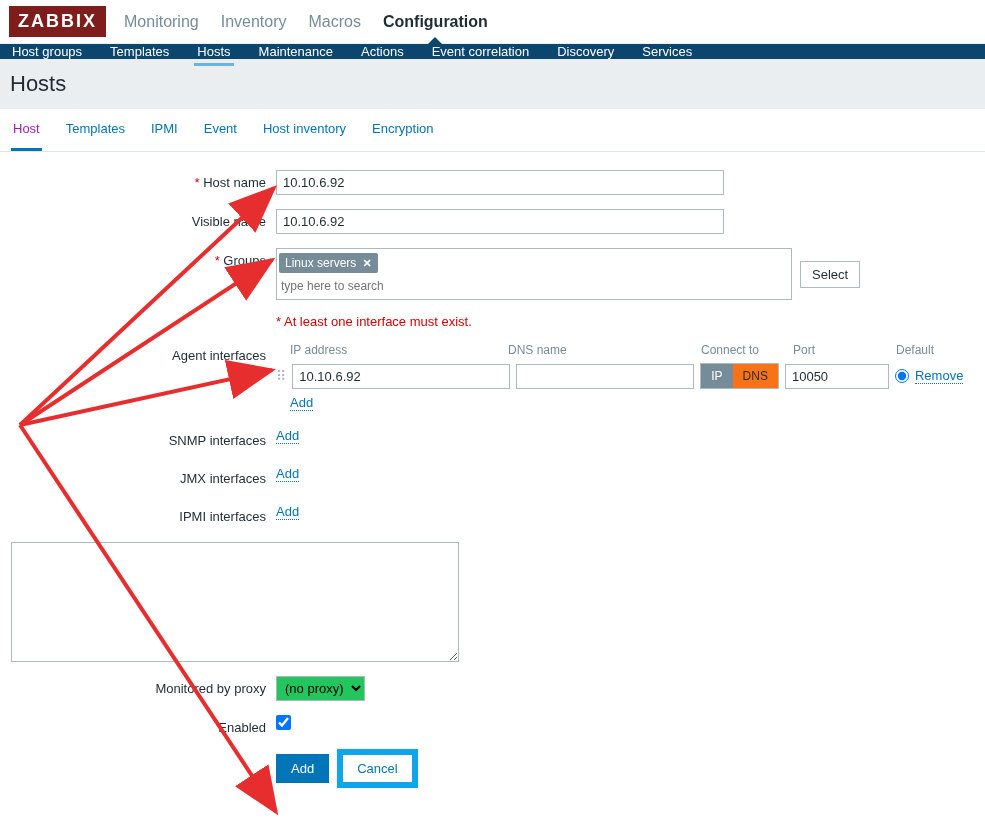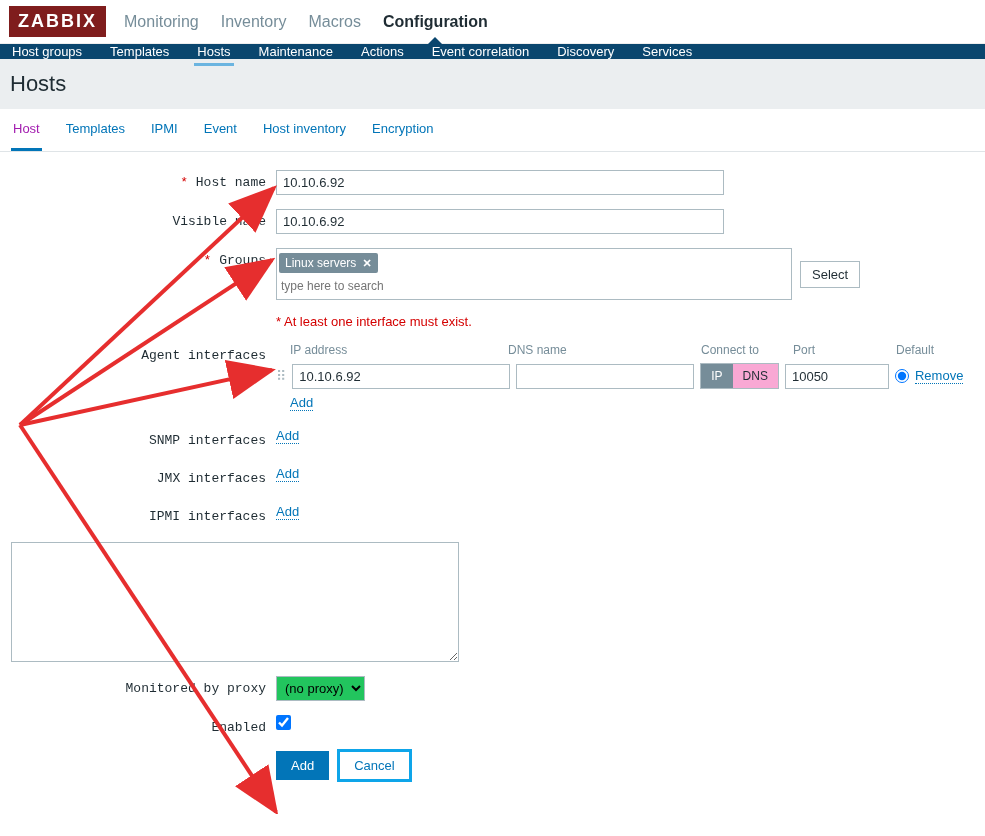--- a/index.html
+++ b/index.html
@@ -13,21 +13,21 @@
 .subbar { background: #0a466e; display: flex; gap: 22px; padding: 0 9px; height: 15px; align-items: center; }
 .subbar a { color: #fff; text-decoration: none; font-size: 13px; padding: 7px 3px; cursor: pointer; }
 .subbar a.active { border-bottom: 3px solid #6bb4e0; padding-bottom: 4px; }
 .page-header { background: #ebeef0; padding: 12px 10px; }
 .page-header h1 { font-size: 22px; font-weight: normal; color: #1f2c33; }
 .tabbar { display: flex; gap: 22px; padding: 0 11px; border-bottom: 1px solid #dfe4e7; margin-top: 0px; background:#fff; }
 .tabbar a { color: #0275b8; text-decoration: none; font-size: 13px; padding: 12px 2px; cursor: pointer; }
 .tabbar a.active { color: #a21caf; border-bottom: 3px solid #0275b8; padding-bottom: 12px; }
 .form { padding: 18px 11px; }
 .form-row { display: flex; align-items: flex-start; margin-bottom: 14px; }
-.form-row .label { width: 265px; text-align: right; padding-right: 10px; padding-top: 5px; color: #1f2c33; font-family: Liberation Mono, monospace; }
+.form-row .label { width: 265px; text-align: right; padding-right: 10px; padding-top: 5px; color: #1f2c33; }
 .form-row .label .req { color: #d40000; }
 .form-row .ctrl { flex: 1; display: flex; align-items: center; gap: 8px; }
 input[type=text], textarea { border: 1px solid #acbbc2; padding: 4px 6px; font-size: 13px; background: #fff; color: #1f2c33; }
 input[type=text].std { width: 448px; }
 .msel { border: 1px solid #acbbc2; width: 516px; padding: 4px 5px 0 2px; }
 .tag { display: inline-flex; align-items: center; background: #768d99; color: #fff; font-size: 12px; padding: 3px 6px; border-radius: 2px; margin: 0 3px 3px 0; }
 .tag .x { margin-left: 6px; font-weight: bold; cursor: pointer; font-size: 11px; }
 .msel input.ghost { border: none; outline: none; width: 250px; font-size: 12px; color: #768d99; padding: 3px 0 6px 2px; }
 .btn-select { border: 1px solid #acbbc2; background: #fff; padding: 5px 11px; font-size: 13px; cursor: pointer; color:#1f2c33; }
 .note { color: #d40000; font-size: 13px; }
@@ -36,31 +36,31 @@
 .iface-head .col-ip { width: 232px; padding-left: 14px; }
 .iface-head .col-dns { width: 193px; }
 .iface-head .col-ct { width: 92px; }
 .iface-head .col-port { width: 103px; }
 .iface-head .col-def { flex: 1; }
 .iface-row { display: flex; align-items: center; gap: 6px; }
 .drag { color: #acbbc2; cursor: move; letter-spacing: -2px; font-size: 14px; padding-right:2px;}
 .iface-row input.ip { width: 218px; }
 .iface-row input.dns { width: 178px; }
 .toggle { display: inline-flex; border: 1px solid #acbbc2; overflow: hidden; }
-.toggle span { padding: 5px 10px; font-size: 12px; cursor: pointer; background:#f9a8d4; color:#1f2c33;}
+.toggle span { padding: 5px 10px; font-size: 12px; cursor: pointer; background:#f97316; color:#1f2c33;}
 .toggle span.on { background: #768d99; color: #fff; }
 .iface-row input.port { width: 104px; }
 .radio { width: 14px; height: 14px; }
 .link { color: #0275b8; text-decoration: none; font-size: 13px; cursor: pointer; border-bottom: 1px dotted #0275b8; }
 .add-sub { margin-top: 6px; padding-left: 14px;}
 textarea.desc { width: 448px; height: 120px; resize: both; }
 select.proxy { border: 1px solid #acbbc2; padding: 3px 4px; font-size: 13px; background: #22c55e; }
 .chk { width: 15px; height: 15px; }
 .btn-primary { background: #0275b8; color: #fff; border: 1px solid #0275b8; padding: 6px 14px; font-size: 13px; cursor: pointer; }
-.btn-secondary { background: #fff; color: #0275b8; border: 3px solid #0ea5e9; padding: 6px 14px; font-size: 13px; cursor: pointer; }
+.btn-secondary { background: #fff; color: #0275b8; border: 6px solid #0ea5e9; padding: 6px 14px; font-size: 13px; cursor: pointer; }
 .arrows { position: absolute; top: 0; left: 0; pointer-events: none; }
 </style>
 </head>
 <body>
 
 <div class="topbar">
   <div class="logo">ZABBIX</div>
   <div class="topnav">
     <a>Monitoring</a>
     <a>Inventory</a>

